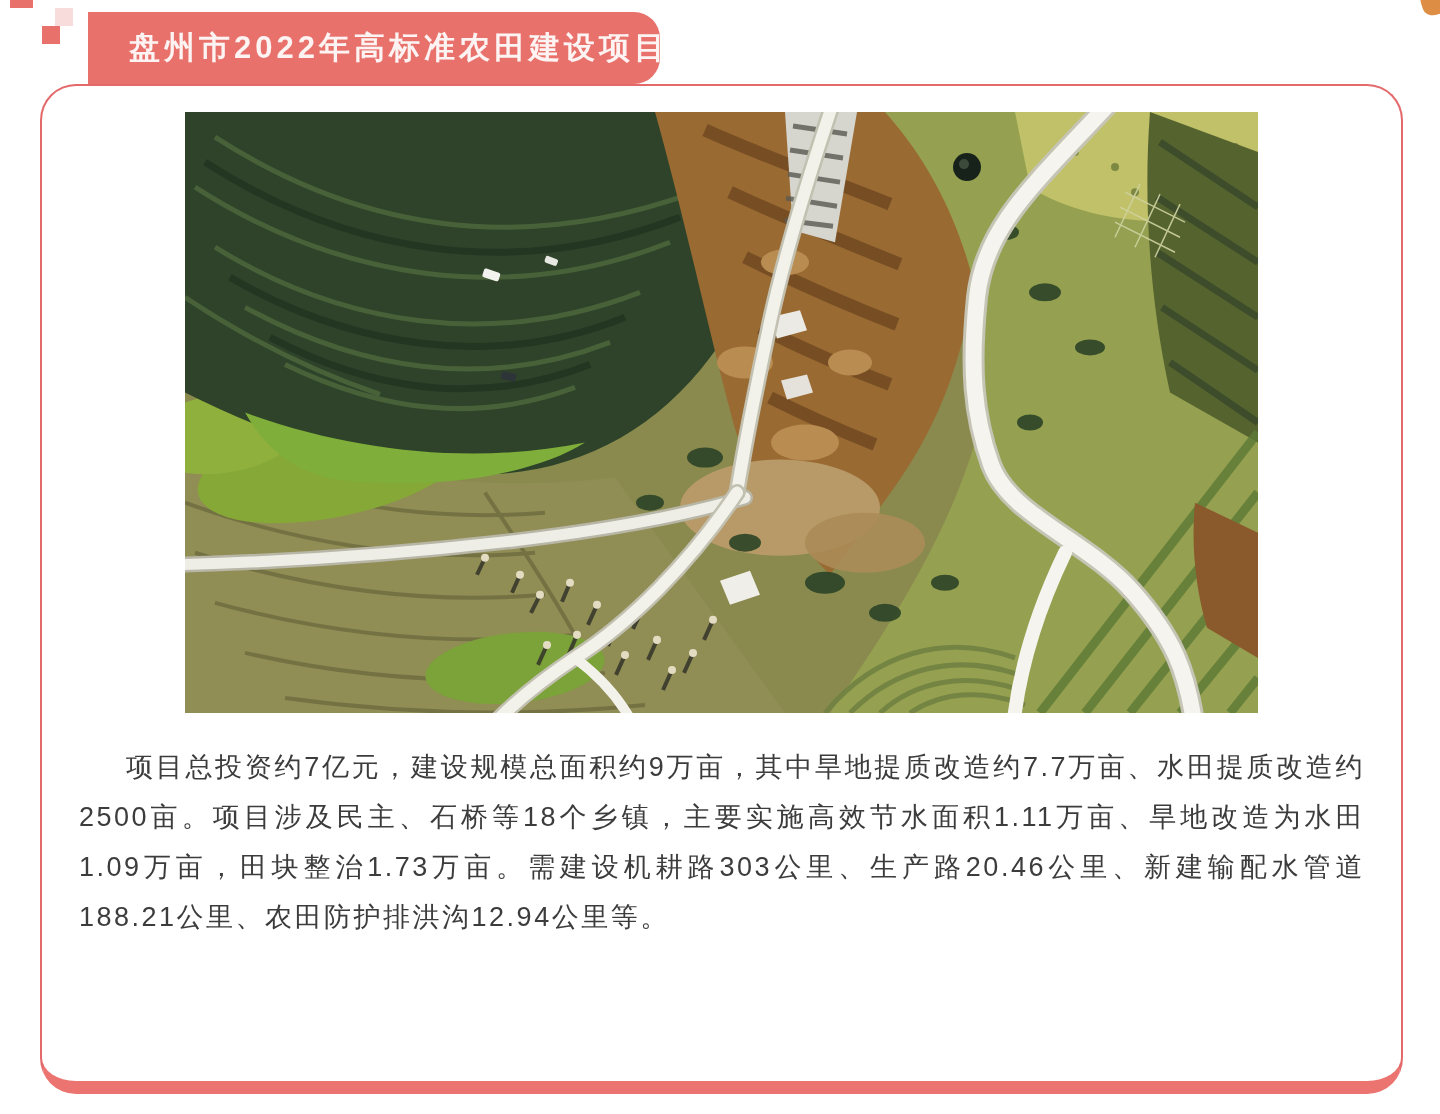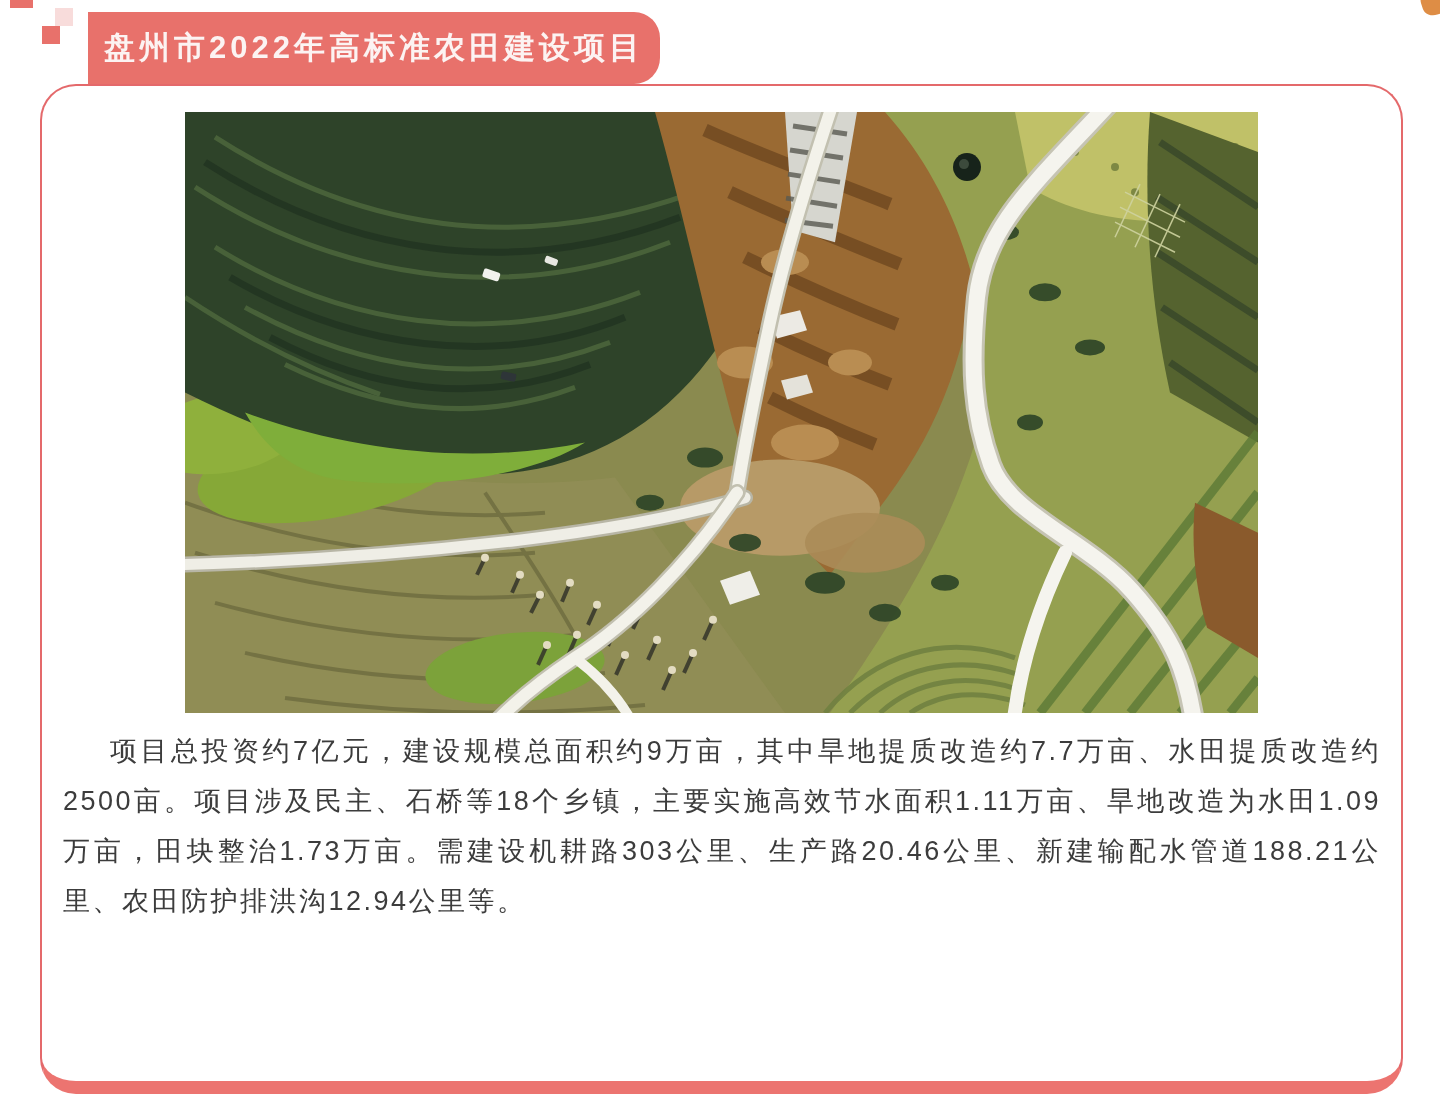--- a/index.html
+++ b/index.html
@@ -19,41 +19,41 @@
     background:#DE8D45;border-radius:46% 54% 58% 42%;transform:rotate(-18deg);
   }
   
   .banner{
     position:absolute;left:88px;top:12px;width:572px;height:72px;
     background:#E8716B;border-radius:0 26px 26px 0;
     display:flex;align-items:center;z-index:3;
   }
   .banner .title{
     color:#FCF3F2;font-size:31px;font-weight:bold;letter-spacing:4px;
-    padding-left:16px;white-space:nowrap;
+    padding-left:41px;white-space:nowrap;
   }
   
   .card{
     position:absolute;left:40px;top:84px;width:1363px;height:1010px;
     background:#ffffff;
     border:2px solid #E4696B;border-bottom:13px solid #EC7470;
     border-radius:36px;box-sizing:border-box;z-index:1;
   }
   
   .photo{
     position:absolute;left:185px;top:112px;width:1073px;height:601px;z-index:2;
     display:block;
   }
   
   .article{
     position:absolute;left:63px;top:726px;width:1318px;z-index:2;
     color:#3C3C3C;font-size:27px;line-height:50px;letter-spacing:2.5px;
     text-align:justify;
   }
-  .article p{margin:0;text-indent:47px;}
+  .article p{margin:16px;text-indent:47px;}
 </style>
 </head>
 <body>
 
 <div class="sq sq-corner"></div>
 <div class="sq sq-light"></div>
 <div class="sq sq-dark"></div>
 <div class="corner-blob"></div>
 
 <div class="banner">

